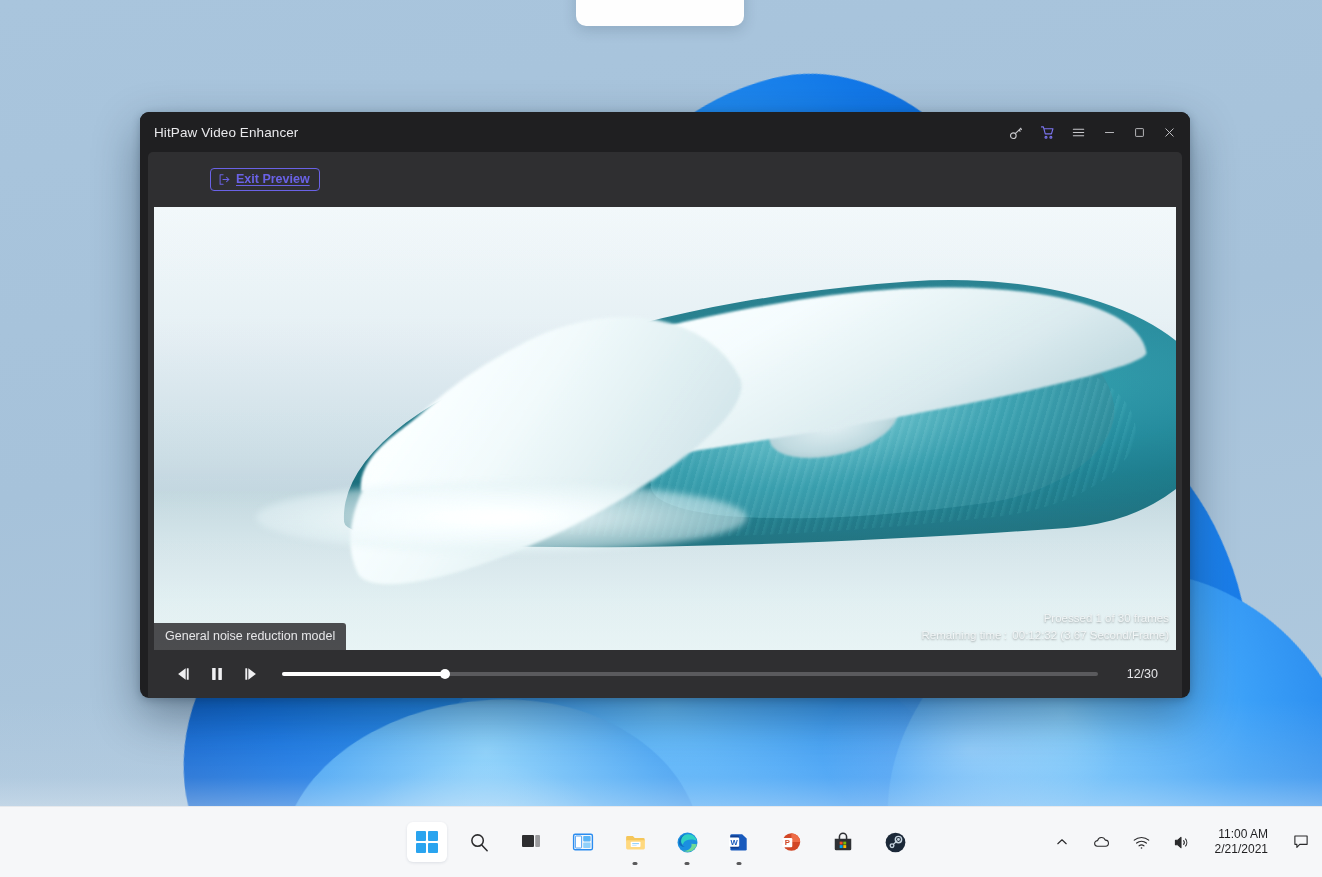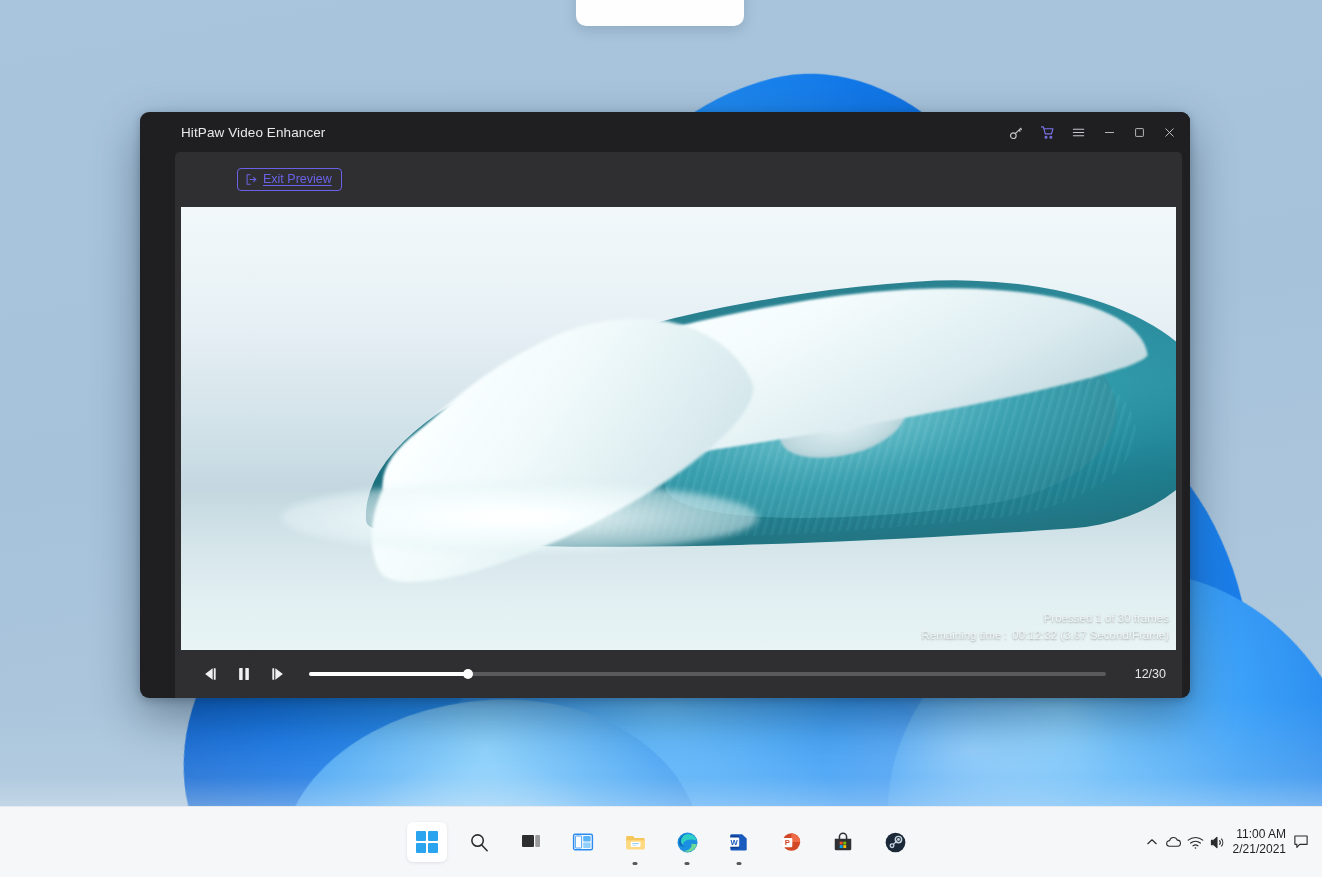--- a/index.html
+++ b/index.html
@@ -119,21 +119,20 @@
     left: 140px;
     top: 112px;
     width: 1050px;
     height: 586px;
     background: #1f1f21;
     border-radius: 9px;
     box-shadow: 0 18px 46px rgba(12,30,50,.42), 0 2px 8px rgba(12,30,50,.25);
     overflow: hidden;
     display: flex;
     flex-direction: column;
-    padding-left: 27px;
   }
 
   
   #titlebar {
     height: 40px;
     flex: 0 0 40px;
     background: #1f1f21;
     display: flex;
     align-items: center;
     padding: 0 0 0 14px;
@@ -183,20 +182,21 @@
     padding: 3px 9px 4px 7px;
     background: transparent;
     cursor: pointer;
   }
   #exit-preview .icon { display: flex; align-items: center; }
   #exit-preview .lbl {
     color: #6a62e6;
     font-size: 12.5px;
     text-decoration: underline;
     text-underline-offset: 2px;
+    font-weight: bold;
   }
 
   
   #panes {
     flex: 1;
     display: flex;
     gap: 8px;
     padding: 0 6px 0 6px;
     min-height: 0;
   }
@@ -433,21 +433,21 @@
     height: 10px;
     margin-left: -5px;
     border-radius: 50%;
     background: #ffffff;
   }
   #frame-counter {
     color: #e6e6e9;
     font-size: 12.5px;
     min-width: 44px;
     text-align: right;
-    margin-right: 8px;
+    margin-right: 16px;
   }
 
   
   #taskbar {
     position: absolute;
     left: 0;
     bottom: 0;
     width: 1322px;
     height: 71px;
     background: #f6f7f9;
@@ -483,21 +483,21 @@
     height: 3px;
     border-radius: 2px;
     background: #5a5a5c;
   }
 
   #tray {
     position: absolute;
     right: 10px;
     display: flex;
     align-items: center;
-    gap: 0;
+    gap: 18px;
     color: #2b2b2d;
   }
   .tray-icon {
     width: 22px;
     height: 22px;
     display: flex;
     align-items: center;
     justify-content: center;
     cursor: pointer;
   }
@@ -614,20 +614,21 @@
             <div class="barrel-hole"></div>
             <div class="wave-lip"></div>
             <div class="wave-spill"></div>
             <div class="wave-foamfoot"></div>
             <div class="haze"></div>
           </div>
           <div id="progress-overlay">
             <div>Proessed 1 of 30 frames</div>
             <div>Remaining time :  00:12:32 (3.67 Second/Frame)</div>
           </div>
+          <div class="pane-label">General noise reduction model</div>
         </div>
 
       </div>
 
       <div id="player-bar">
 
         <div class="player-btn">
           <svg width="18" height="18" viewBox="0 0 20 20" fill="#f0f0f2">
             <polygon points="13,3.5 13,16.5 4.6,10"></polygon>
             <rect x="14.2" y="3.5" width="2.1" height="13" rx="0.4"></rect>

